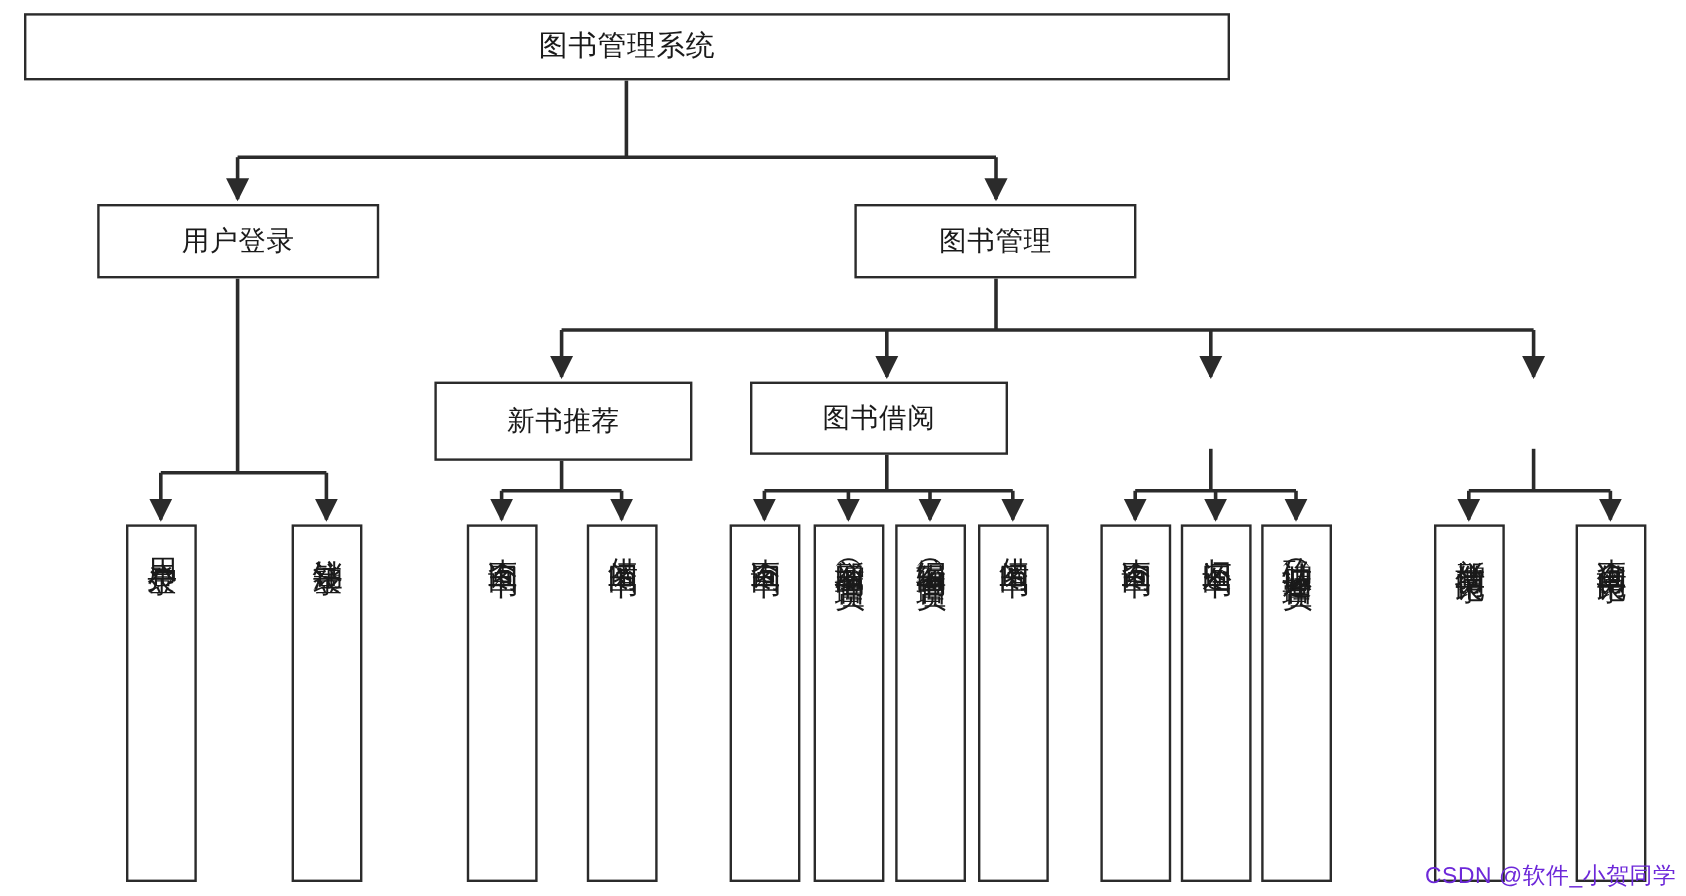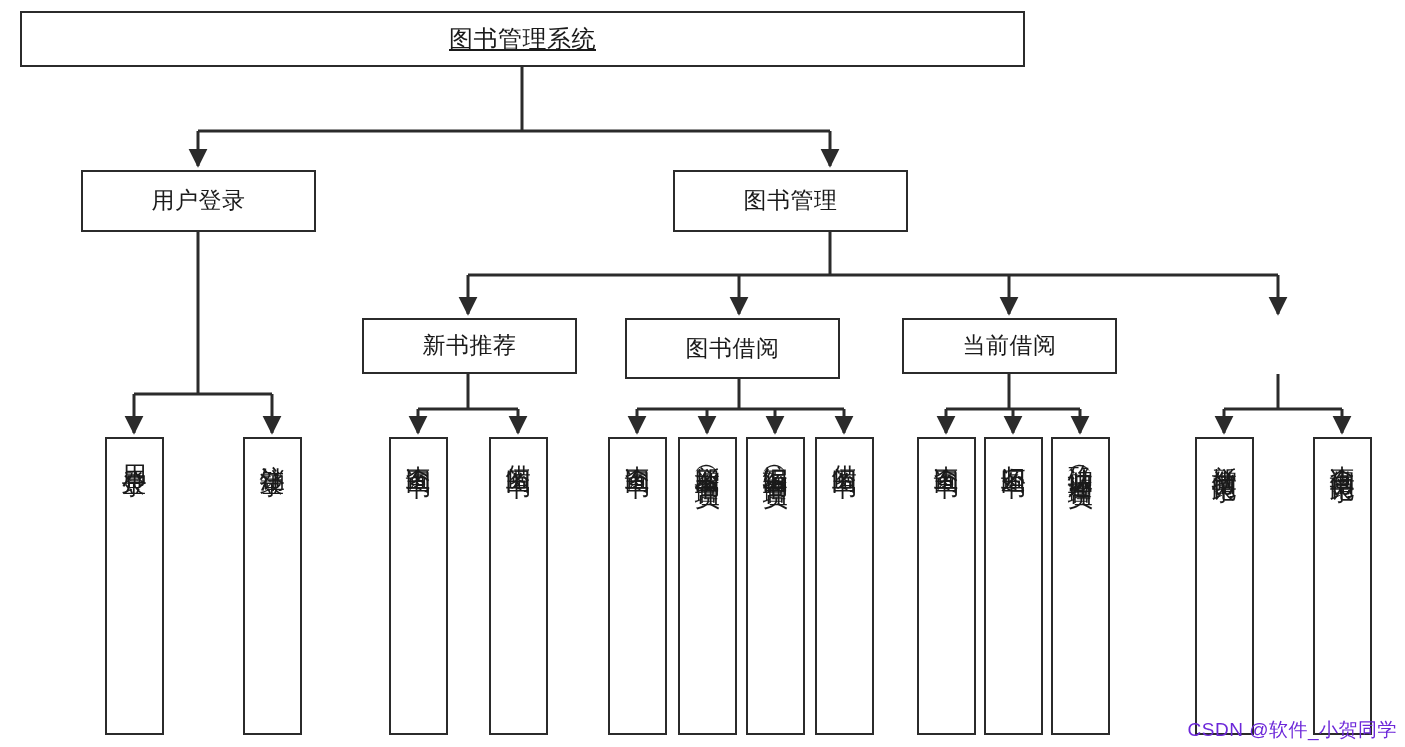--- a/index.html
+++ b/index.html
@@ -39,21 +39,21 @@
     text-align:center;
     line-height:1.18;
     letter-spacing:0.5px;
     white-space:nowrap;
   }
   
   .node.horiz .label{
     writing-mode:horizontal-tb;
     font-size:23px;
   }
-  .node.root .label{ font-size:24px;text-decoration:underline; }
+  .node.root .label{ font-size:24px; }
   
   .node.vert{
     padding:6px 0;
     align-items:flex-start;
     justify-content:center;
   }
   .node.vert .label{
     writing-mode:vertical-rl;
     text-orientation:upright;
     font-size:25px;
@@ -129,32 +129,29 @@
     </g>
   </svg>
 
   <div class="node horiz root" style="left:20px;top:11px;width:1005px;height:56px;">
     <span class="label">图书管理系统</span>
   </div>
 
   <div class="node horiz" style="left:81px;top:170px;width:235px;height:62px;">
     <span class="label">用户登录</span>
   </div>
-  <div class="node horiz" style="left:673px;top:170px;width:235px;height:62px;">
+  <div class="node horiz" style="left:712px;top:170px;width:235px;height:62px;">
     <span class="label">图书管理</span>
   </div>
 
-  <div class="node horiz" style="left:362px;top:318px;width:215px;height:56px;">
+  <div class="node horiz" style="left:362px;top:318px;width:215px;height:66px;">
     <span class="label">新书推荐</span>
   </div>
   <div class="node horiz" style="left:625px;top:318px;width:215px;height:61px;">
     <span class="label">图书借阅</span>
-  </div>
-  <div class="node horiz" style="left:902px;top:318px;width:215px;height:56px;">
-    <span class="label">当前借阅</span>
   </div>
 
   <div class="node vert" style="left:105px;top:437px;width:59px;height:298px;">
     <span class="label">用户登录</span>
   </div>
   <div class="node vert" style="left:243px;top:437px;width:59px;height:298px;">
     <span class="label">注销登录</span>
   </div>
 
   <div class="node vert" style="left:389px;top:437px;width:59px;height:298px;">

